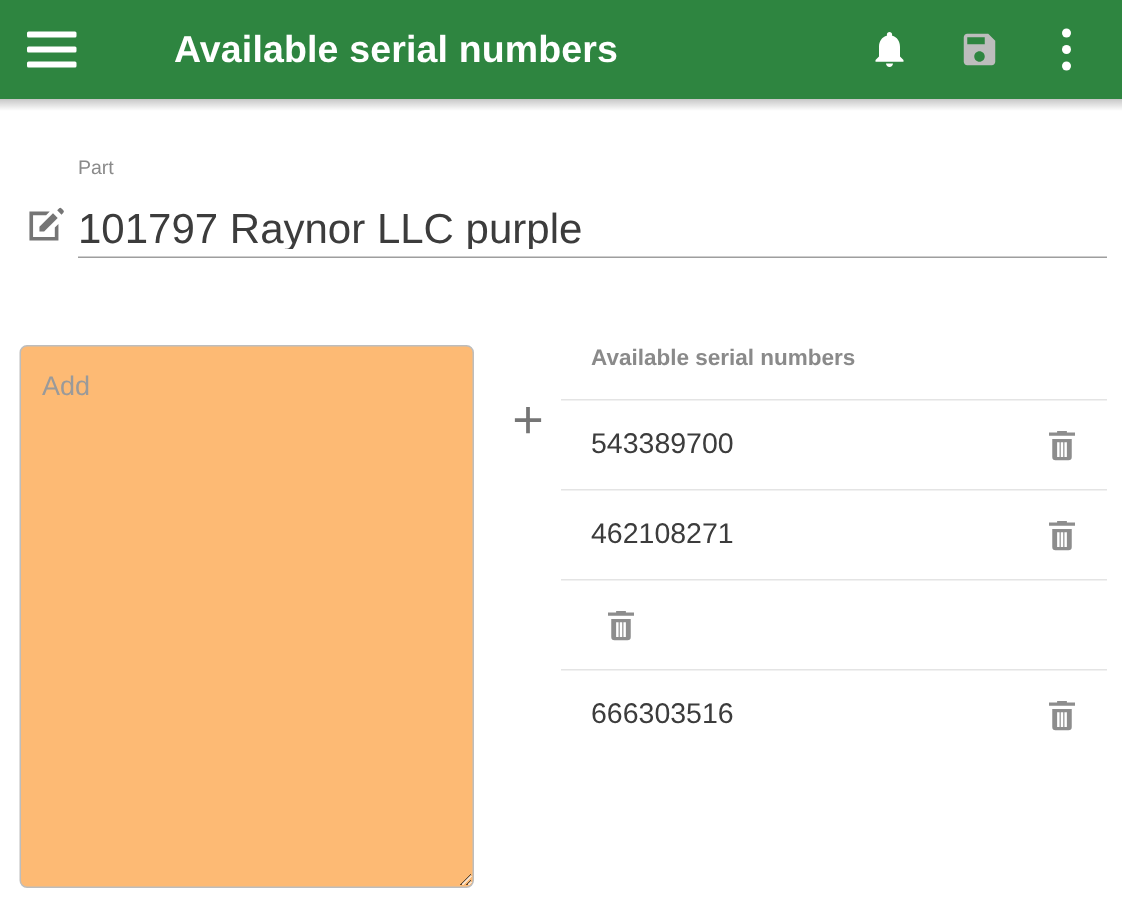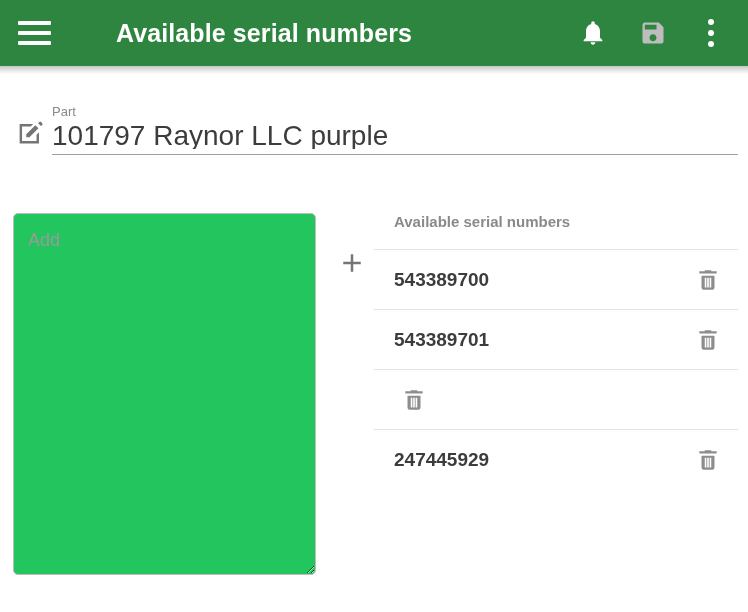--- a/index.html
+++ b/index.html
@@ -116,21 +116,21 @@
     flex: 1 1 auto;
     margin-left: 5px;
     margin-right: 10px;
     border-bottom: 1px solid #9e9e9e;
     padding-bottom: 5px;
   }
   .part-label {
     font-size: 13px;
     color: #8a8a8a;
     line-height: 16px;
-    margin-bottom: 3px;
+    margin-bottom: 20px;
   }
   .part-value {
     font-size: 28px;
     color: #3c3c3c;
     line-height: 26px;
     white-space: nowrap;
     overflow: hidden;
     text-overflow: ellipsis;
   }
 
@@ -147,21 +147,21 @@
     align-items: flex-start;
     padding-left: 13px;
     box-sizing: border-box;
   }
   .add-box {
     width: 303px;
     height: 362px;
     box-sizing: border-box;
     border: 1px solid #bdbdbd;
     border-radius: 5px;
-    background: #22c55e;
+    background: #fdba74;
     padding: 16px 14px;
     font-family: "Liberation Sans", sans-serif;
     font-size: 18px;
     color: #3c3c3c;
     resize: both;
     outline: none;
     overflow: auto;
   }
   .add-box::placeholder {
     color: #9a9a9a;
@@ -196,21 +196,20 @@
   }
   .sn-row {
     height: 60px;
     display: flex;
     align-items: center;
     justify-content: space-between;
     padding: 0 2px 0 20px;
     border-bottom: 1px solid #e4e4e4;
     box-sizing: border-box;
     cursor: pointer;
-    font-weight: bold;
   }
   .sn-row:last-child {
     border-bottom: none;
   }
   .sn-value {
     font-size: 19px;
     color: #3c3c3c;
   }
   .trash-btn {
     width: 40px;
@@ -298,38 +297,38 @@
       <div class="sn-row">
         <div class="sn-value">543389700</div>
         <div class="trash-btn">
           <svg width="26" height="26" viewBox="0 0 24 24">
             <path fill="#8d8d8d" d="M9 3v1H4v2h16V4h-5V3H9zm-3 5v11a2 2 0 0 0 2 2h8a2 2 0 0 0 2-2V8H6zm3 2h1.5v9H9v-9zm2.25 0h1.5v9h-1.5v-9zM13.5 10H15v9h-1.5v-9z"></path>
           </svg>
         </div>
       </div>
 
       <div class="sn-row">
-        <div class="sn-value">543389701</div>
+        <div class="sn-value">462108271</div>
         <div class="trash-btn">
           <svg width="26" height="26" viewBox="0 0 24 24">
             <path fill="#8d8d8d" d="M9 3v1H4v2h16V4h-5V3H9zm-3 5v11a2 2 0 0 0 2 2h8a2 2 0 0 0 2-2V8H6zm3 2h1.5v9H9v-9zm2.25 0h1.5v9h-1.5v-9zM13.5 10H15v9h-1.5v-9z"></path>
           </svg>
         </div>
       </div>
 
       <div class="sn-row">
         <div class="trash-btn">
           <svg width="26" height="26" viewBox="0 0 24 24">
             <path fill="#8d8d8d" d="M9 3v1H4v2h16V4h-5V3H9zm-3 5v11a2 2 0 0 0 2 2h8a2 2 0 0 0 2-2V8H6zm3 2h1.5v9H9v-9zm2.25 0h1.5v9h-1.5v-9zM13.5 10H15v9h-1.5v-9z"></path>
           </svg>
         </div>
       </div>
 
       <div class="sn-row">
-        <div class="sn-value">247445929</div>
+        <div class="sn-value">666303516</div>
         <div class="trash-btn">
           <svg width="26" height="26" viewBox="0 0 24 24">
             <path fill="#8d8d8d" d="M9 3v1H4v2h16V4h-5V3H9zm-3 5v11a2 2 0 0 0 2 2h8a2 2 0 0 0 2-2V8H6zm3 2h1.5v9H9v-9zm2.25 0h1.5v9h-1.5v-9zM13.5 10H15v9h-1.5v-9z"></path>
           </svg>
         </div>
       </div>
 
     </div>
   </div>
 

